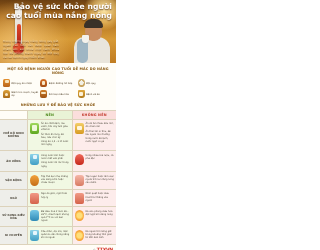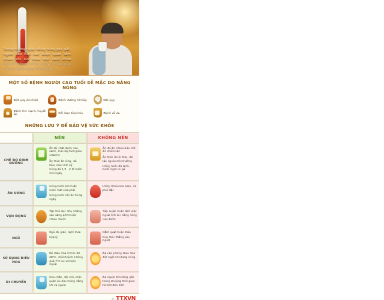--- a/index.html
+++ b/index.html
@@ -110,20 +110,21 @@
     <div class="sun"></div>
     <div class="thermo"></div>
     <div class="thermo-bulb"></div>
     <div class="man">
       <div class="man-body"></div>
       <div class="man-towel"></div>
       <div class="man-head"></div>
       <div class="man-hair"></div>
       <div class="man-cup"></div>
     </div>
+    <div class="hero-title">Bảo vệ sức khỏe người cao tuổi mùa nắng nóng</div>
     <div class="hero-sub">Trong những ngày nắng nóng gay gắt, người cao tuổi cần được quan tâm chăm sóc sức khỏe một cách khoa học để phòng tránh nguy cơ đột quỵ và các bệnh nguy hiểm khác.</div>
   </div>
 
   <div class="sec1">
     <div class="sec1-title">MỘT SỐ BỆNH NGƯỜI CAO TUỔI DỄ MẮC DO NẮNG NÓNG</div>
     <div class="dis-grid">
       <div class="dis">
         <div class="dis-ic ic-a"></div>
         <div class="dis-lb">Đột quỵ do nhiệt</div>
       </div>

